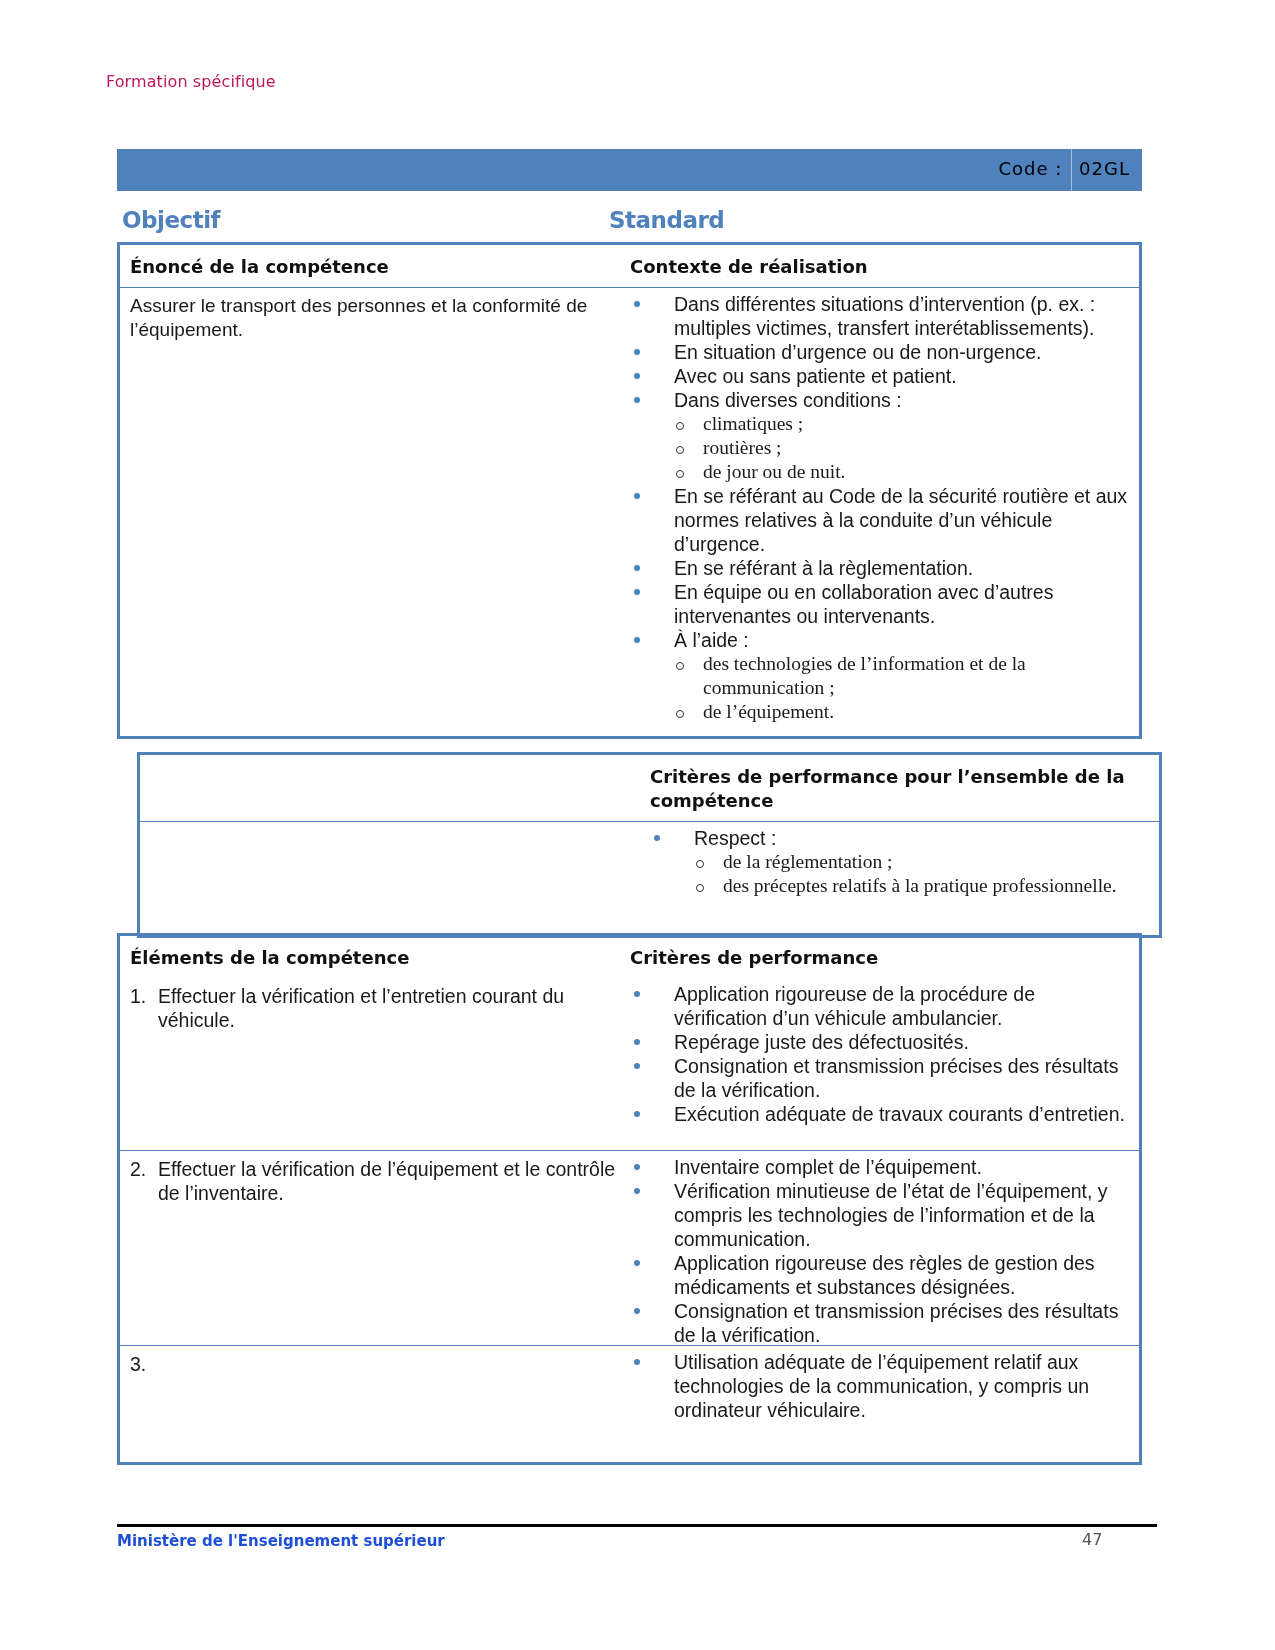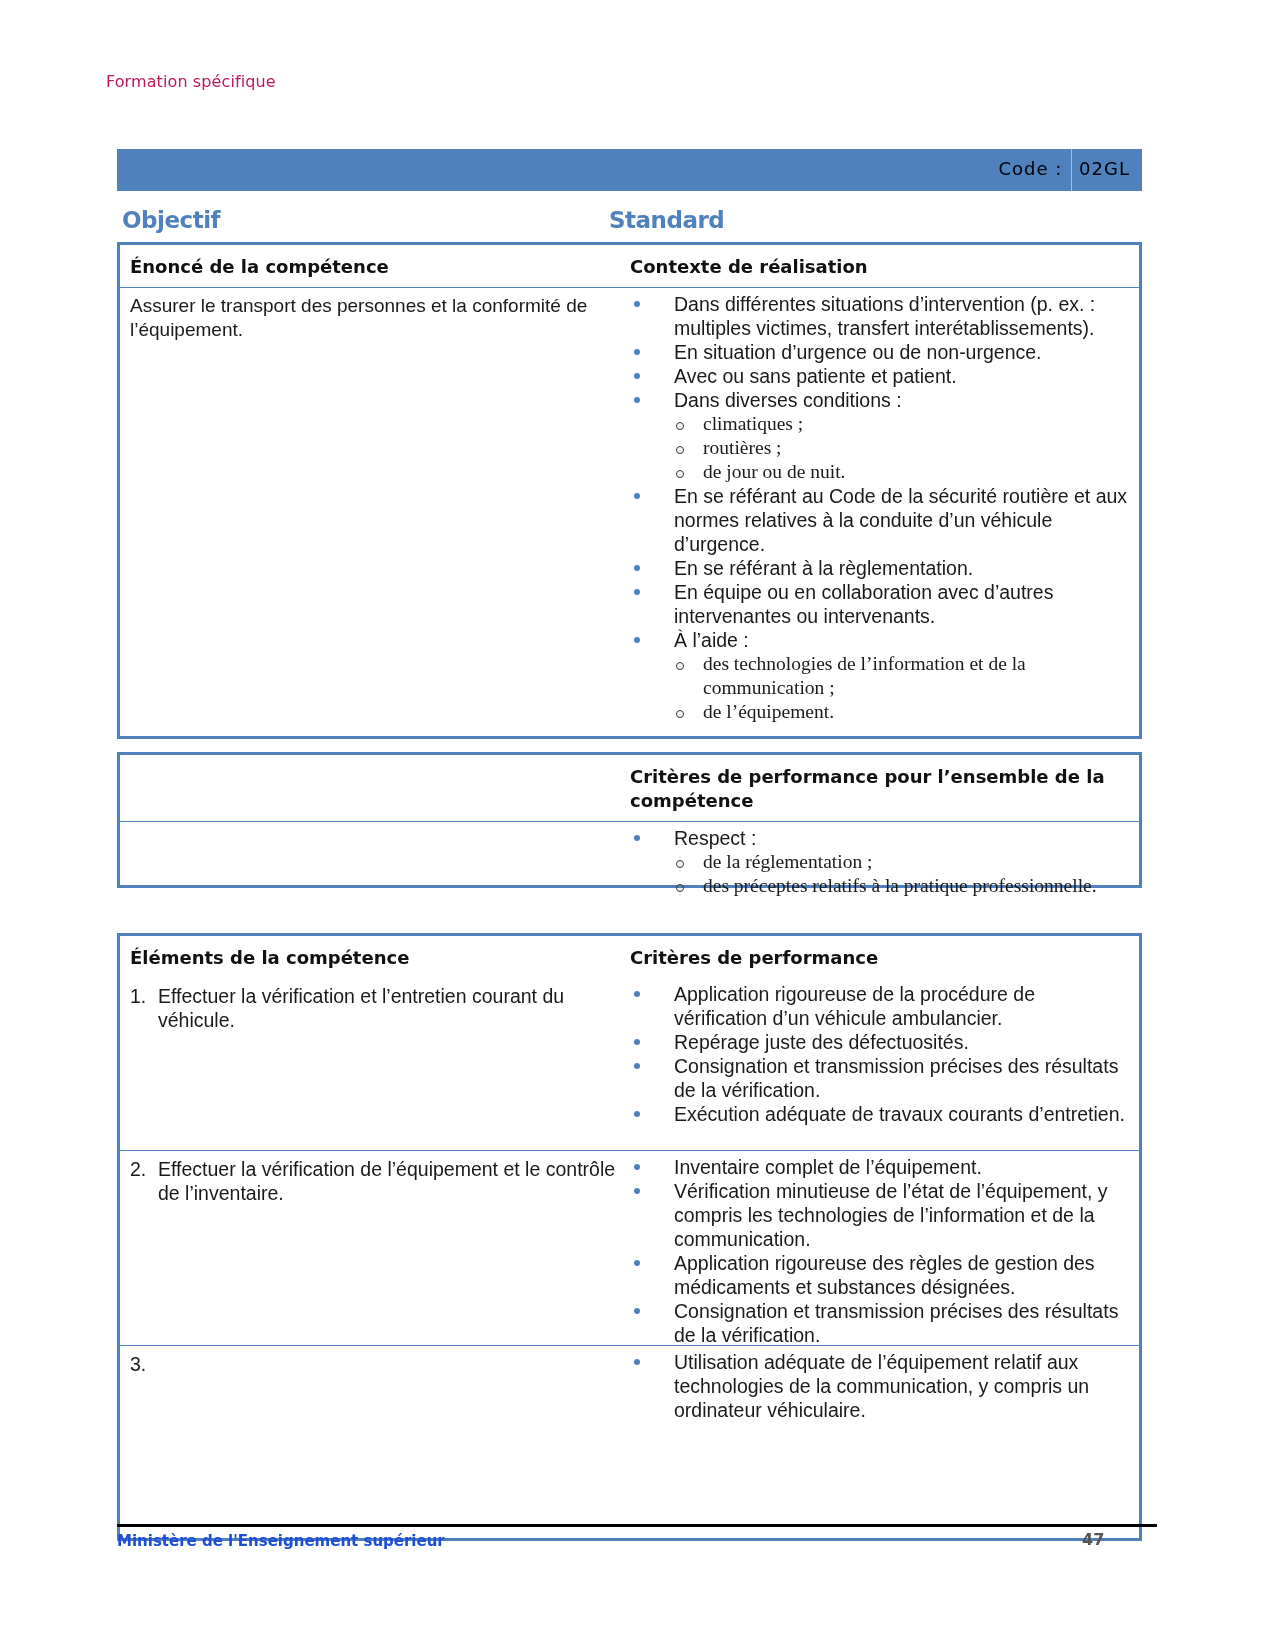--- a/index.html
+++ b/index.html
@@ -20,21 +20,21 @@
   ul.b > li { position:relative; padding-left:44px; font-size:19.5px; line-height:24px; }
   ul.b > li::before { content:""; position:absolute; left:4px; top:9px; width:6px; height:6px; border-radius:50%; background:#4f81bd; }
   ul.s { list-style:none; margin:0; padding:0;font-family:Liberation Serif, serif; }
   ul.s > li { position:relative; padding-left:29px; font-size:19.5px; line-height:24px; }
   ul.s > li::before { content:""; position:absolute; left:2px; top:10px; width:6px; height:6px; border:1.3px solid #333; border-radius:50%; }
   ol.n { margin:0; padding:0; list-style:none; }
   ol.n li { position:relative; padding-left:28px; font-size:19.5px; line-height:24px; }
   ol.n li .num { position:absolute; left:0; top:0; }
   .footer-rule { position:absolute; left:117px; top:1524px; width:1040px; height:3px; background:#000; }
   .footer-left { position:absolute; left:117px; top:1532px; font-family:"DejaVu Sans", sans-serif; font-weight:bold; font-size:15px; color:#1d4ed8; }
-  .footer-right { position:absolute; left:1082px; top:1530px; font-family:"DejaVu Sans", sans-serif; font-weight:bold; font-size:16px; color:#555; }
+  .footer-right { position:absolute; left:1082px; top:1530px; font-family:"DejaVu Sans", sans-serif; font-weight:normal; font-size:16px; color:#555; }
 </style>
 </head>
 <body>
 
 <div class="running-head">Formation spécifique</div>
 
 <div class="code-bar">
   <div class="code">
     <span>Code :</span>
     <span style="position:relative; margin-left:10px;">
@@ -69,39 +69,39 @@
           <li><span>En équipe ou en collaboration avec d’autres intervenantes ou intervenants.</span></li>
           <li><span>À l’aide :</span><ul class="s">
               <li>des technologies de l’information et de la communication ;</li>
               <li>de l’équipement.</li>
             </ul></li>
         </ul>
     </div>
   </div>
 </div>
 
-<div class="table" style="top:752px; height:136px;">
+<div class="table" style="top:752px; height:186px;margin-left:20px;">
   <div class="row">
     <div class="cell-l"></div>
     <div class="cell-r hdr" style="padding-top:10px;">Critères de performance pour l’ensemble de la compétence</div>
   </div>
   <div class="row">
     <div class="cell-l"></div>
     <div class="cell-r" style="padding-top:4px;">
       <ul class="b" id="criteres-ensemble-list">
           <li><span>Respect :</span><ul class="s">
               <li>de la réglementation ;</li>
               <li>des préceptes relatifs à la pratique professionnelle.</li>
             </ul></li>
         </ul>
     </div>
   </div>
 </div>
 
-<div class="table" style="top:933px; height:608px;">
+<div class="table" style="top:933px; height:532px;">
   <div class="row">
     <div class="cell-l hdr">Éléments de la compétence</div>
     <div class="cell-r hdr">Critères de performance</div>
   </div>
   <div id="elements-rows">
       <div class="row" style="height: 172px;">
         <div class="cell-l" style="padding-top: 6px;">
           <ol class="n">
             <li><span class="num">1.</span><span>Effectuer la vérification et l’entretien courant du véhicule.</span></li>
           </ol>

